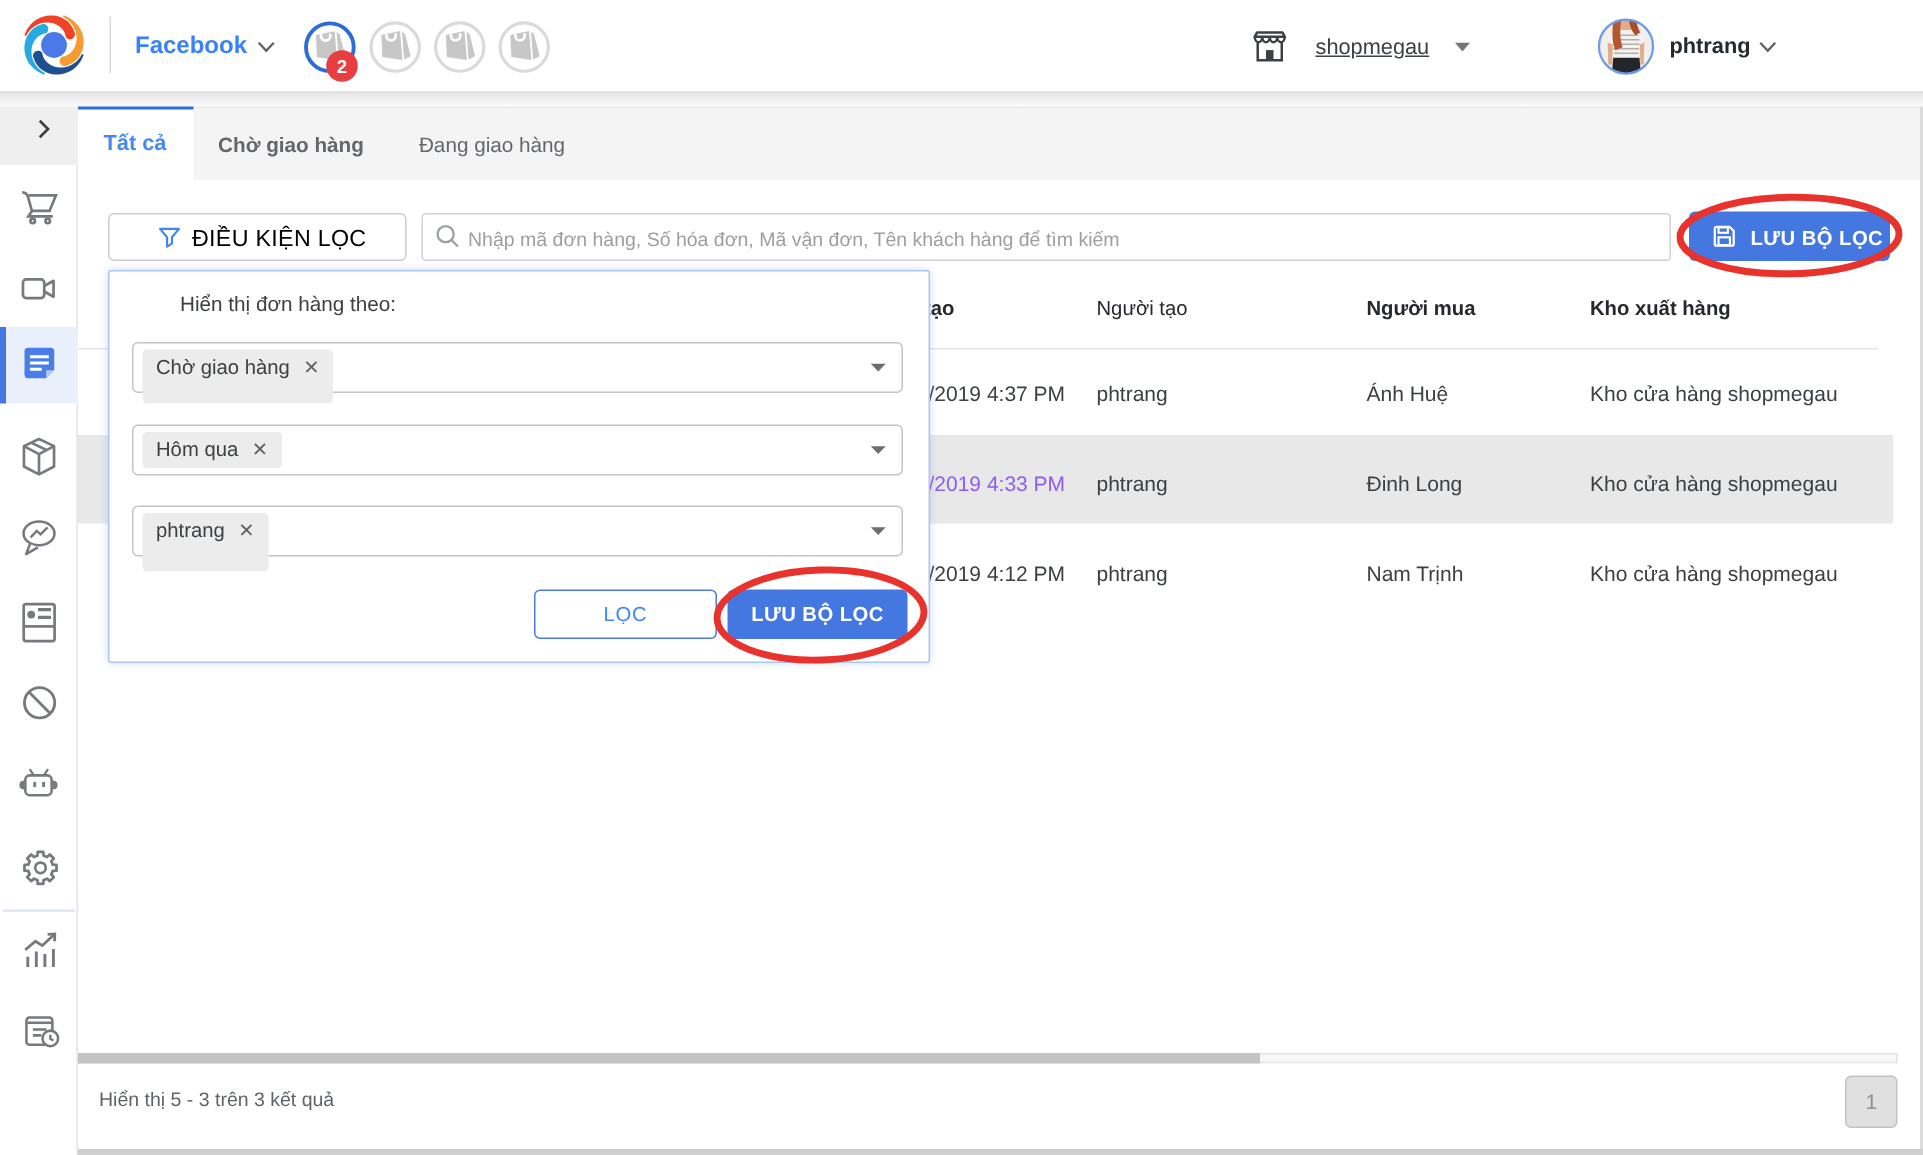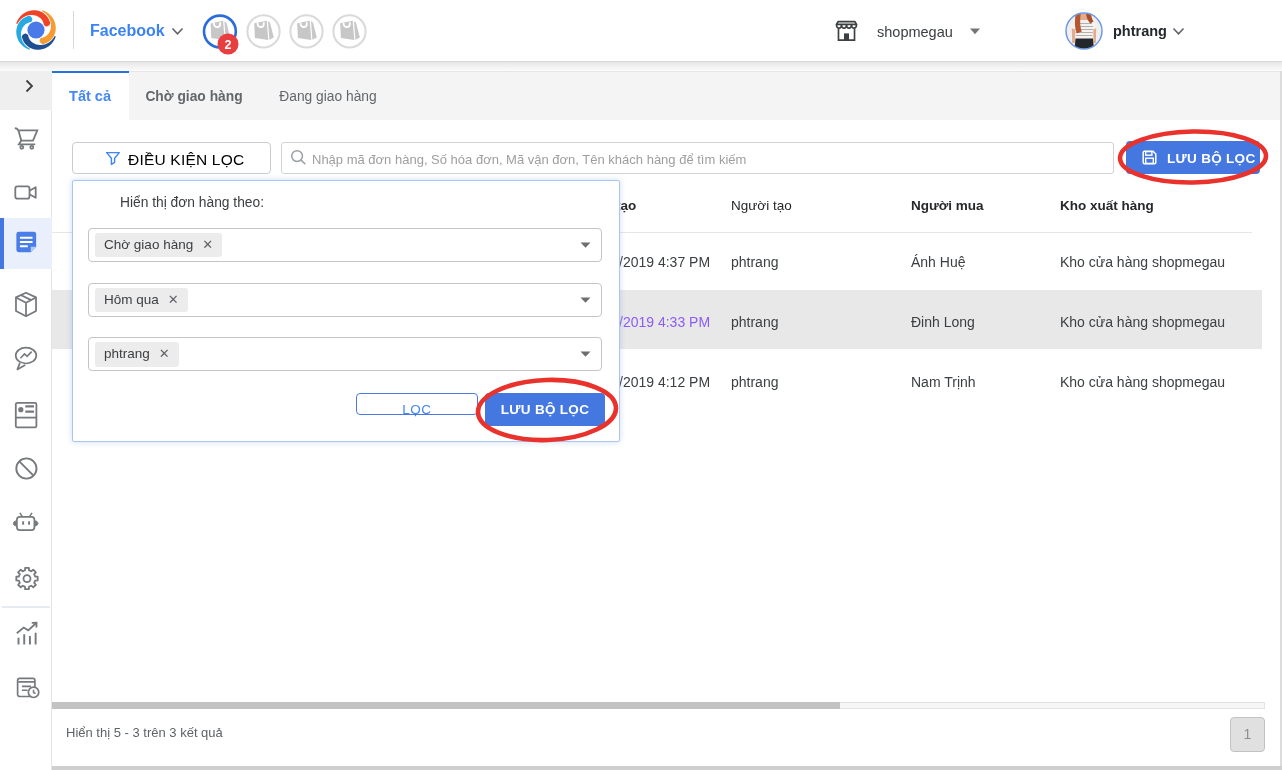--- a/index.html
+++ b/index.html
@@ -50,21 +50,21 @@
 </svg>
 
 <svg class="abs" style="left:834px;top:19px;z-index:31;" width="25" height="24" viewBox="0 0 24 23">
   <g fill="none" stroke="#3c4043" stroke-width="1.6">
     <path d="M4.3,9.3 L4.3,20.3 L19.7,20.3 L19.7,9.3"></path>
     <path d="M2.4,5.2 L3.9,2.5 L20.1,2.5 L21.6,5.2 Z" stroke-linejoin="round"></path>
     <path d="M2.4,5.2 C2.4,7.2 3.5,8.7 4.8,8.7 C6.1,8.7 7.2,7.2 7.2,5.2 C7.2,7.2 8.3,8.7 9.6,8.7 C10.9,8.7 12,7.2 12,5.2 C12,7.2 13.1,8.7 14.4,8.7 C15.7,8.7 16.8,7.2 16.8,5.2 C16.8,7.2 17.9,8.7 19.2,8.7 C20.5,8.7 21.6,7.2 21.6,5.2"></path>
   </g>
   <rect x="9.6" y="13.8" width="4.8" height="6.5" fill="#3c4043"></rect>
 </svg>
-<div class="abs" style="left:877px;top:24px;font-size:14.5px;color:#3c4043;z-index:31;">shopmegau</div>
+<div class="abs" style="left:877px;top:24px;font-size:14.5px;color:#3c4043;z-index:31;text-decoration:underline;">shopmegau</div>
 <svg class="abs" style="left:969px;top:28px;z-index:31;" width="12" height="7" viewBox="0 0 12 7">
     <polygon points="1,0.5 11,0.5 6,6.3" fill="#757575"></polygon>
   </svg>
 
 <svg class="abs" style="left:1065px;top:12px;z-index:31;" width="38" height="38" viewBox="0 0 38 38">
   <defs>
       <clipPath id="avc">
         <circle cx="19" cy="19" r="18"></circle>
       </clipPath>
     </defs>
@@ -218,38 +218,38 @@
 
 <div class="abs" style="left:619px;top:374px;font-size:14px;color:#3c4043;z-index:6;">/2019 4:12 PM</div>
 <div class="abs" style="left:731px;top:374px;font-size:14px;color:#3c4043;z-index:6;">phtrang</div>
 <div class="abs" style="left:911px;top:374px;font-size:14px;color:#3c4043;z-index:6;">Nam Trịnh</div>
 <div class="abs" style="left:1060px;top:374px;font-size:14px;color:#3c4043;z-index:6;">Kho cửa hàng shopmegau</div>
 
 <div class="abs" style="left:72px;top:180px;width:548px;height:262px;background:#fff;border:1px solid #abc6f0;border-radius:2px;box-shadow:0 0 6px rgba(120,160,220,0.35);z-index:12;"></div>
 <div class="abs" style="left:88px;top:195px;font-size:13.8px;color:#3c4043;z-index:13;margin-left:32px;">Hiển thị đơn hàng theo:</div>
 
 <div class="abs" style="left:88px;top:228px;width:514px;height:34px;background:#fff;border:1px solid #c4c4c4;border-radius:4px;z-index:13;"></div>
-<div class="abs" style="left:95px;top:233px;height:24px;background:#ececec;border-radius:3px;font-size:13.5px;color:#3c4043;line-height:24px;padding:0 9px;z-index:14;">Chờ giao hàng<span style="display:inline-block;margin-left:9px;color:#5f6368;font-size:13px;">✕</span></div>
+<div class="abs" style="left:95px;top:233px;height:36px;background:#ececec;border-radius:3px;font-size:13.5px;color:#3c4043;line-height:24px;padding:0 9px;z-index:14;">Chờ giao hàng<span style="display:inline-block;margin-left:9px;color:#5f6368;font-size:13px;">✕</span></div>
 <svg class="abs" style="left:580px;top:242px;z-index:14;" width="11" height="6" viewBox="0 0 11 6">
     <polygon points="0.5,0.5 10.5,0.5 5.5,5.7" fill="#6e6e6e"></polygon>
   </svg>
 
 <div class="abs" style="left:88px;top:283px;width:514px;height:34px;background:#fff;border:1px solid #c4c4c4;border-radius:4px;z-index:13;"></div>
 <div class="abs" style="left:95px;top:288px;height:24px;background:#ececec;border-radius:3px;font-size:13.5px;color:#3c4043;line-height:24px;padding:0 9px;z-index:14;">Hôm qua<span style="display:inline-block;margin-left:9px;color:#5f6368;font-size:13px;">✕</span></div>
 <svg class="abs" style="left:580px;top:297px;z-index:14;" width="11" height="6" viewBox="0 0 11 6">
     <polygon points="0.5,0.5 10.5,0.5 5.5,5.7" fill="#6e6e6e"></polygon>
   </svg>
 
 <div class="abs" style="left:88px;top:337px;width:514px;height:34px;background:#fff;border:1px solid #c4c4c4;border-radius:4px;z-index:13;"></div>
-<div class="abs" style="left:95px;top:342px;height:25px;background:#ececec;border-radius:3px;font-size:13.5px;color:#3c4043;line-height:24px;padding:0 9px;z-index:14;">phtrang<span style="display:inline-block;margin-left:9px;color:#5f6368;font-size:13px;">✕</span></div>
+<div class="abs" style="left:95px;top:342px;height:39px;background:#ececec;border-radius:3px;font-size:13.5px;color:#3c4043;line-height:24px;padding:0 9px;z-index:14;">phtrang<span style="display:inline-block;margin-left:9px;color:#5f6368;font-size:13px;">✕</span></div>
 <svg class="abs" style="left:580px;top:351px;z-index:14;" width="11" height="6" viewBox="0 0 11 6">
     <polygon points="0.5,0.5 10.5,0.5 5.5,5.7" fill="#6e6e6e"></polygon>
   </svg>
 
-<div class="abs" style="left:356px;top:393px;width:122px;height:22px;background:#fff;border:1px solid #4a7ae0;border-radius:4px;color:#4285f4;font-size:13.5px;line-height:31px;text-align:center;letter-spacing:0.5px;z-index:13;">LỌC</div>
+<div class="abs" style="left:356px;top:393px;width:122px;height:33px;background:#fff;border:1px solid #4a7ae0;border-radius:4px;color:#4285f4;font-size:13.5px;line-height:31px;text-align:center;letter-spacing:0.5px;z-index:13;">LỌC</div>
 <div class="abs" style="left:485px;top:393px;width:120px;height:33px;background:#4477e0;border-radius:4px;color:#fff;font-size:13.5px;font-weight:bold;line-height:33px;text-align:center;letter-spacing:0.3px;z-index:13;">LƯU BỘ LỌC</div>
 <svg class="abs" style="left:474px;top:377px;z-index:15;" width="146" height="68" viewBox="0 0 146 68">
     <ellipse cx="73" cy="33" rx="69" ry="30" fill="none" stroke="#e8322b" stroke-width="4.6" transform="rotate(-2 73 33)"></ellipse>
   </svg>
 
 <div class="abs" style="left:52px;top:702px;width:1213px;height:7px;background:#f6f6f6;border:1px solid #e3e3e3;z-index:6;"></div>
 <div class="abs" style="left:52px;top:702px;width:788px;height:7px;background:#c3c3c3;z-index:7;"></div>
 <div class="abs" style="left:52px;top:709px;width:1230px;height:57px;background:#fff;z-index:6;"></div>
 <div class="abs" style="left:66px;top:725px;font-size:13px;color:#5f6368;z-index:7;">Hiển thị 5 - 3 trên 3 kết quả</div>
 <div class="abs" style="left:1230px;top:717px;width:35px;height:35px;background:#e0e0e0;border:1px solid #c2c2c2;border-radius:4px;z-index:7;color:#8e8e8e;font-size:14px;line-height:33px;text-align:center;">1</div>

